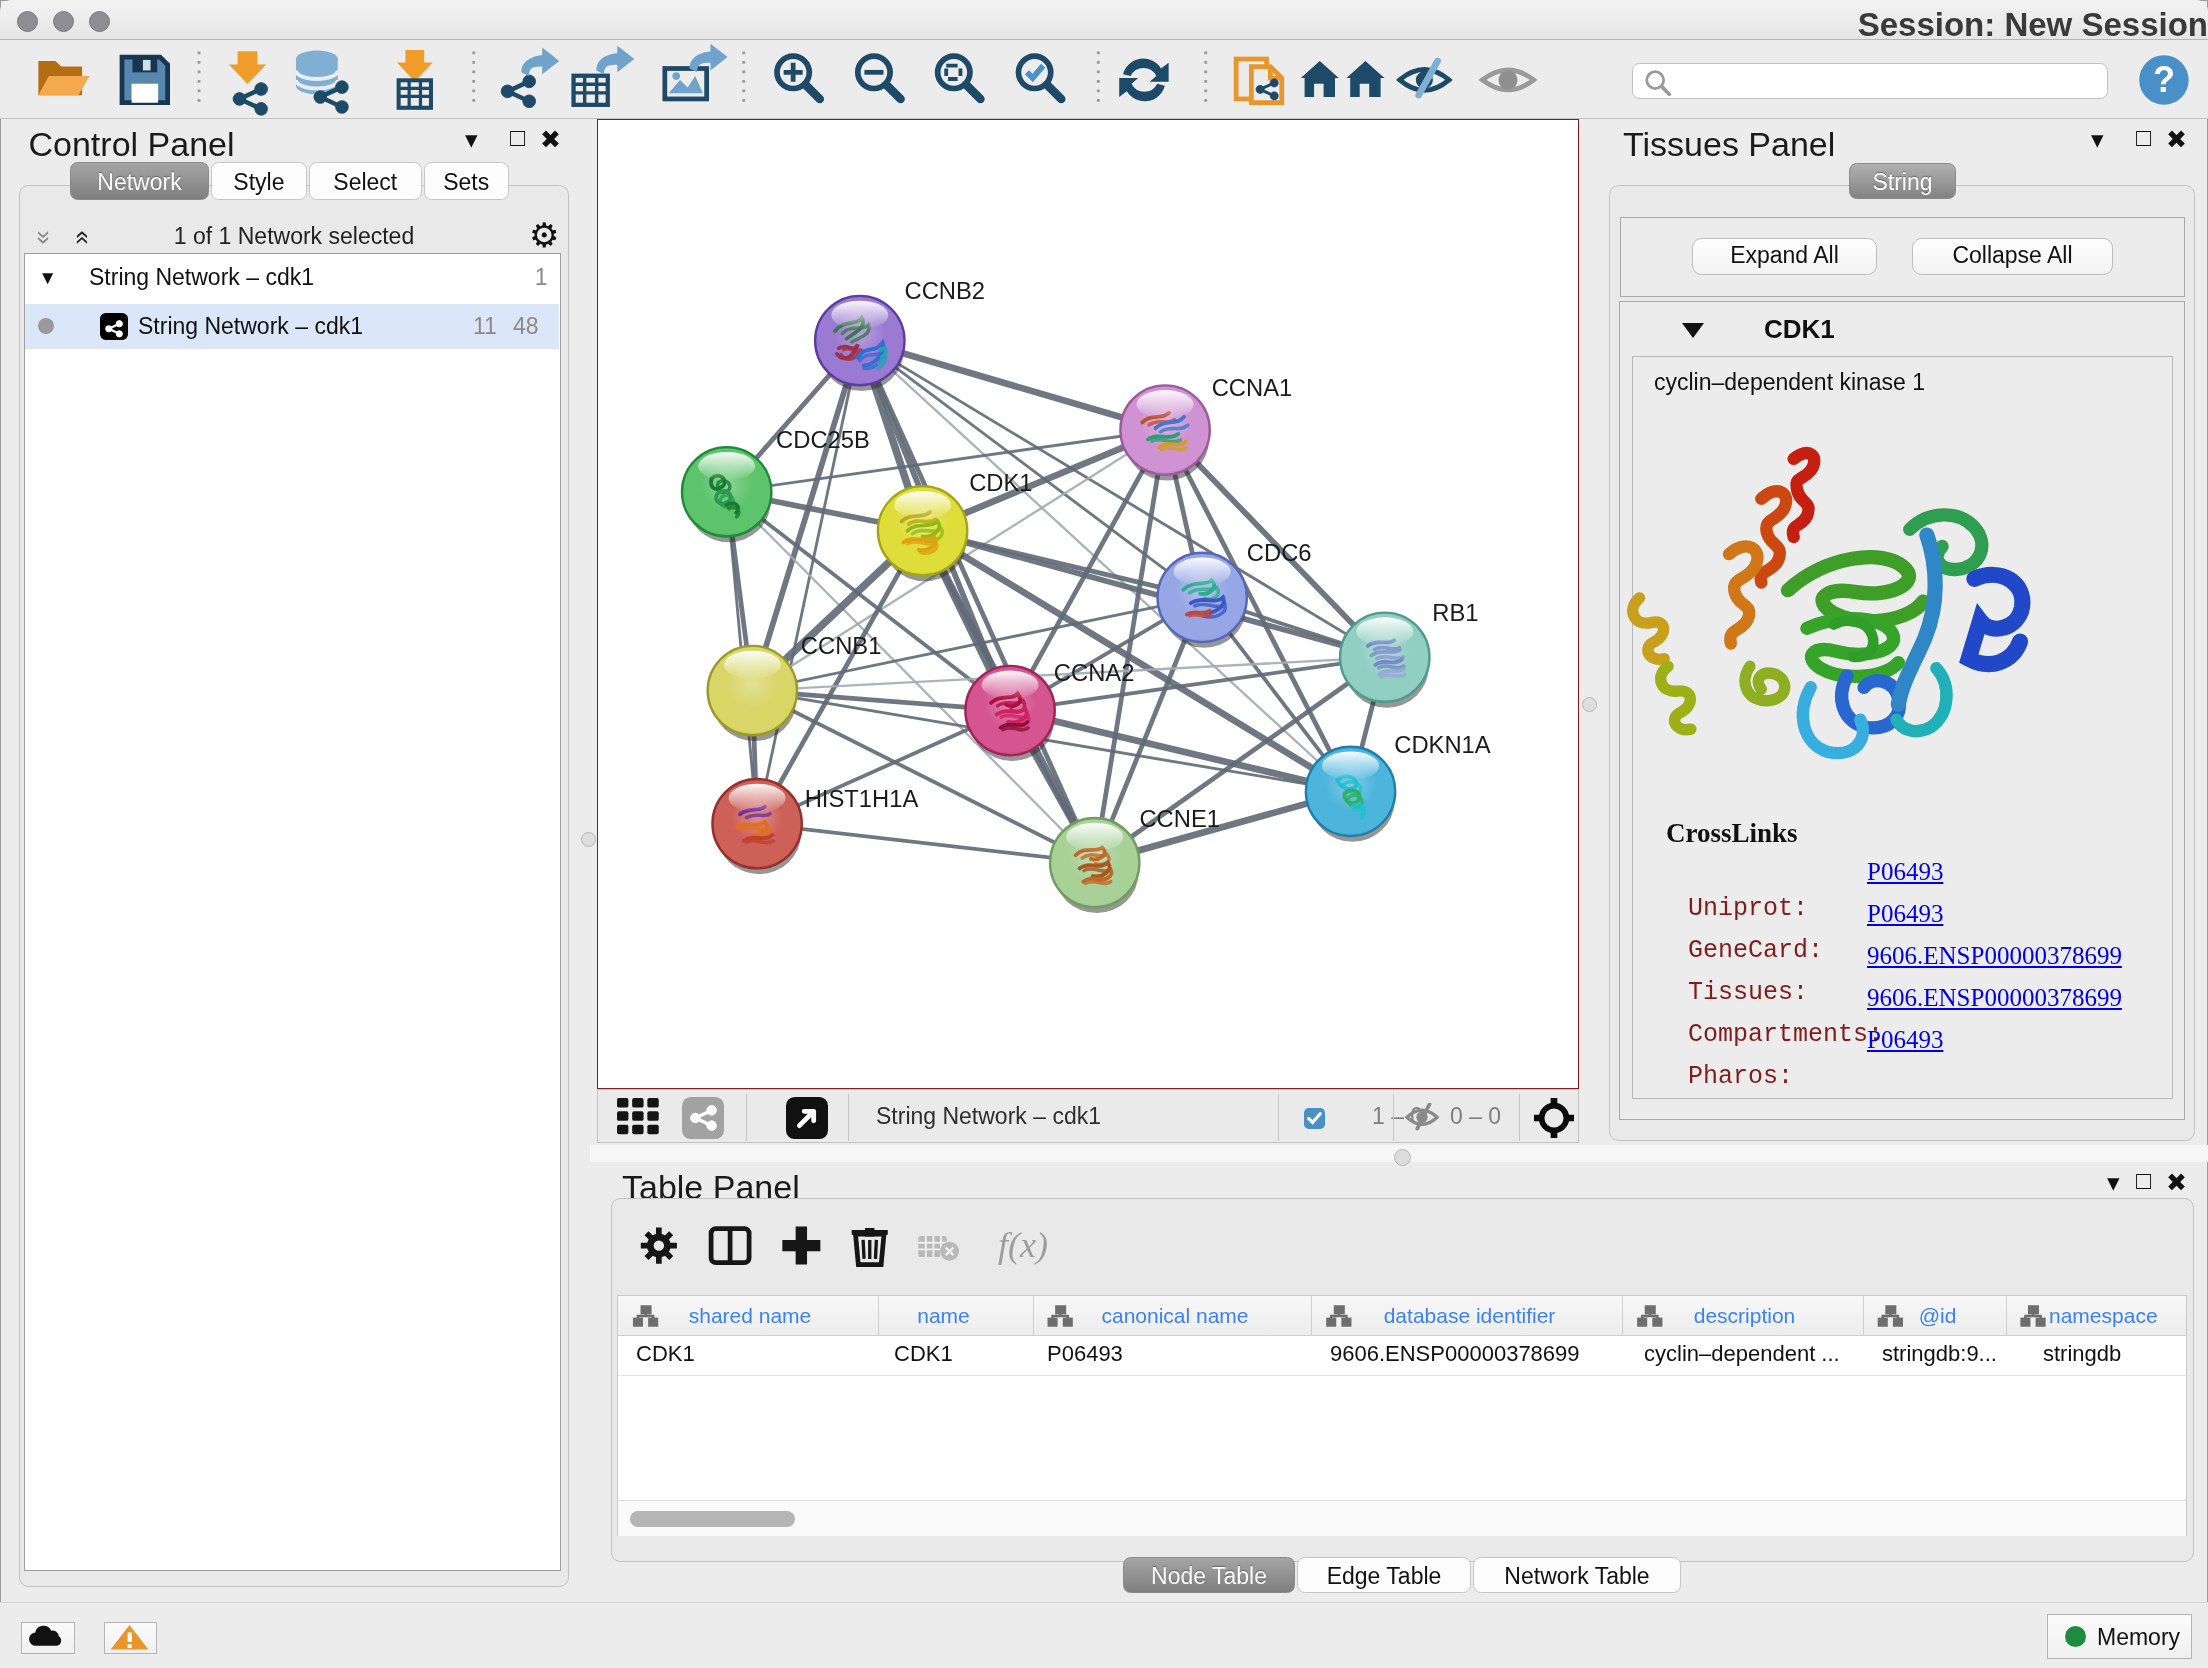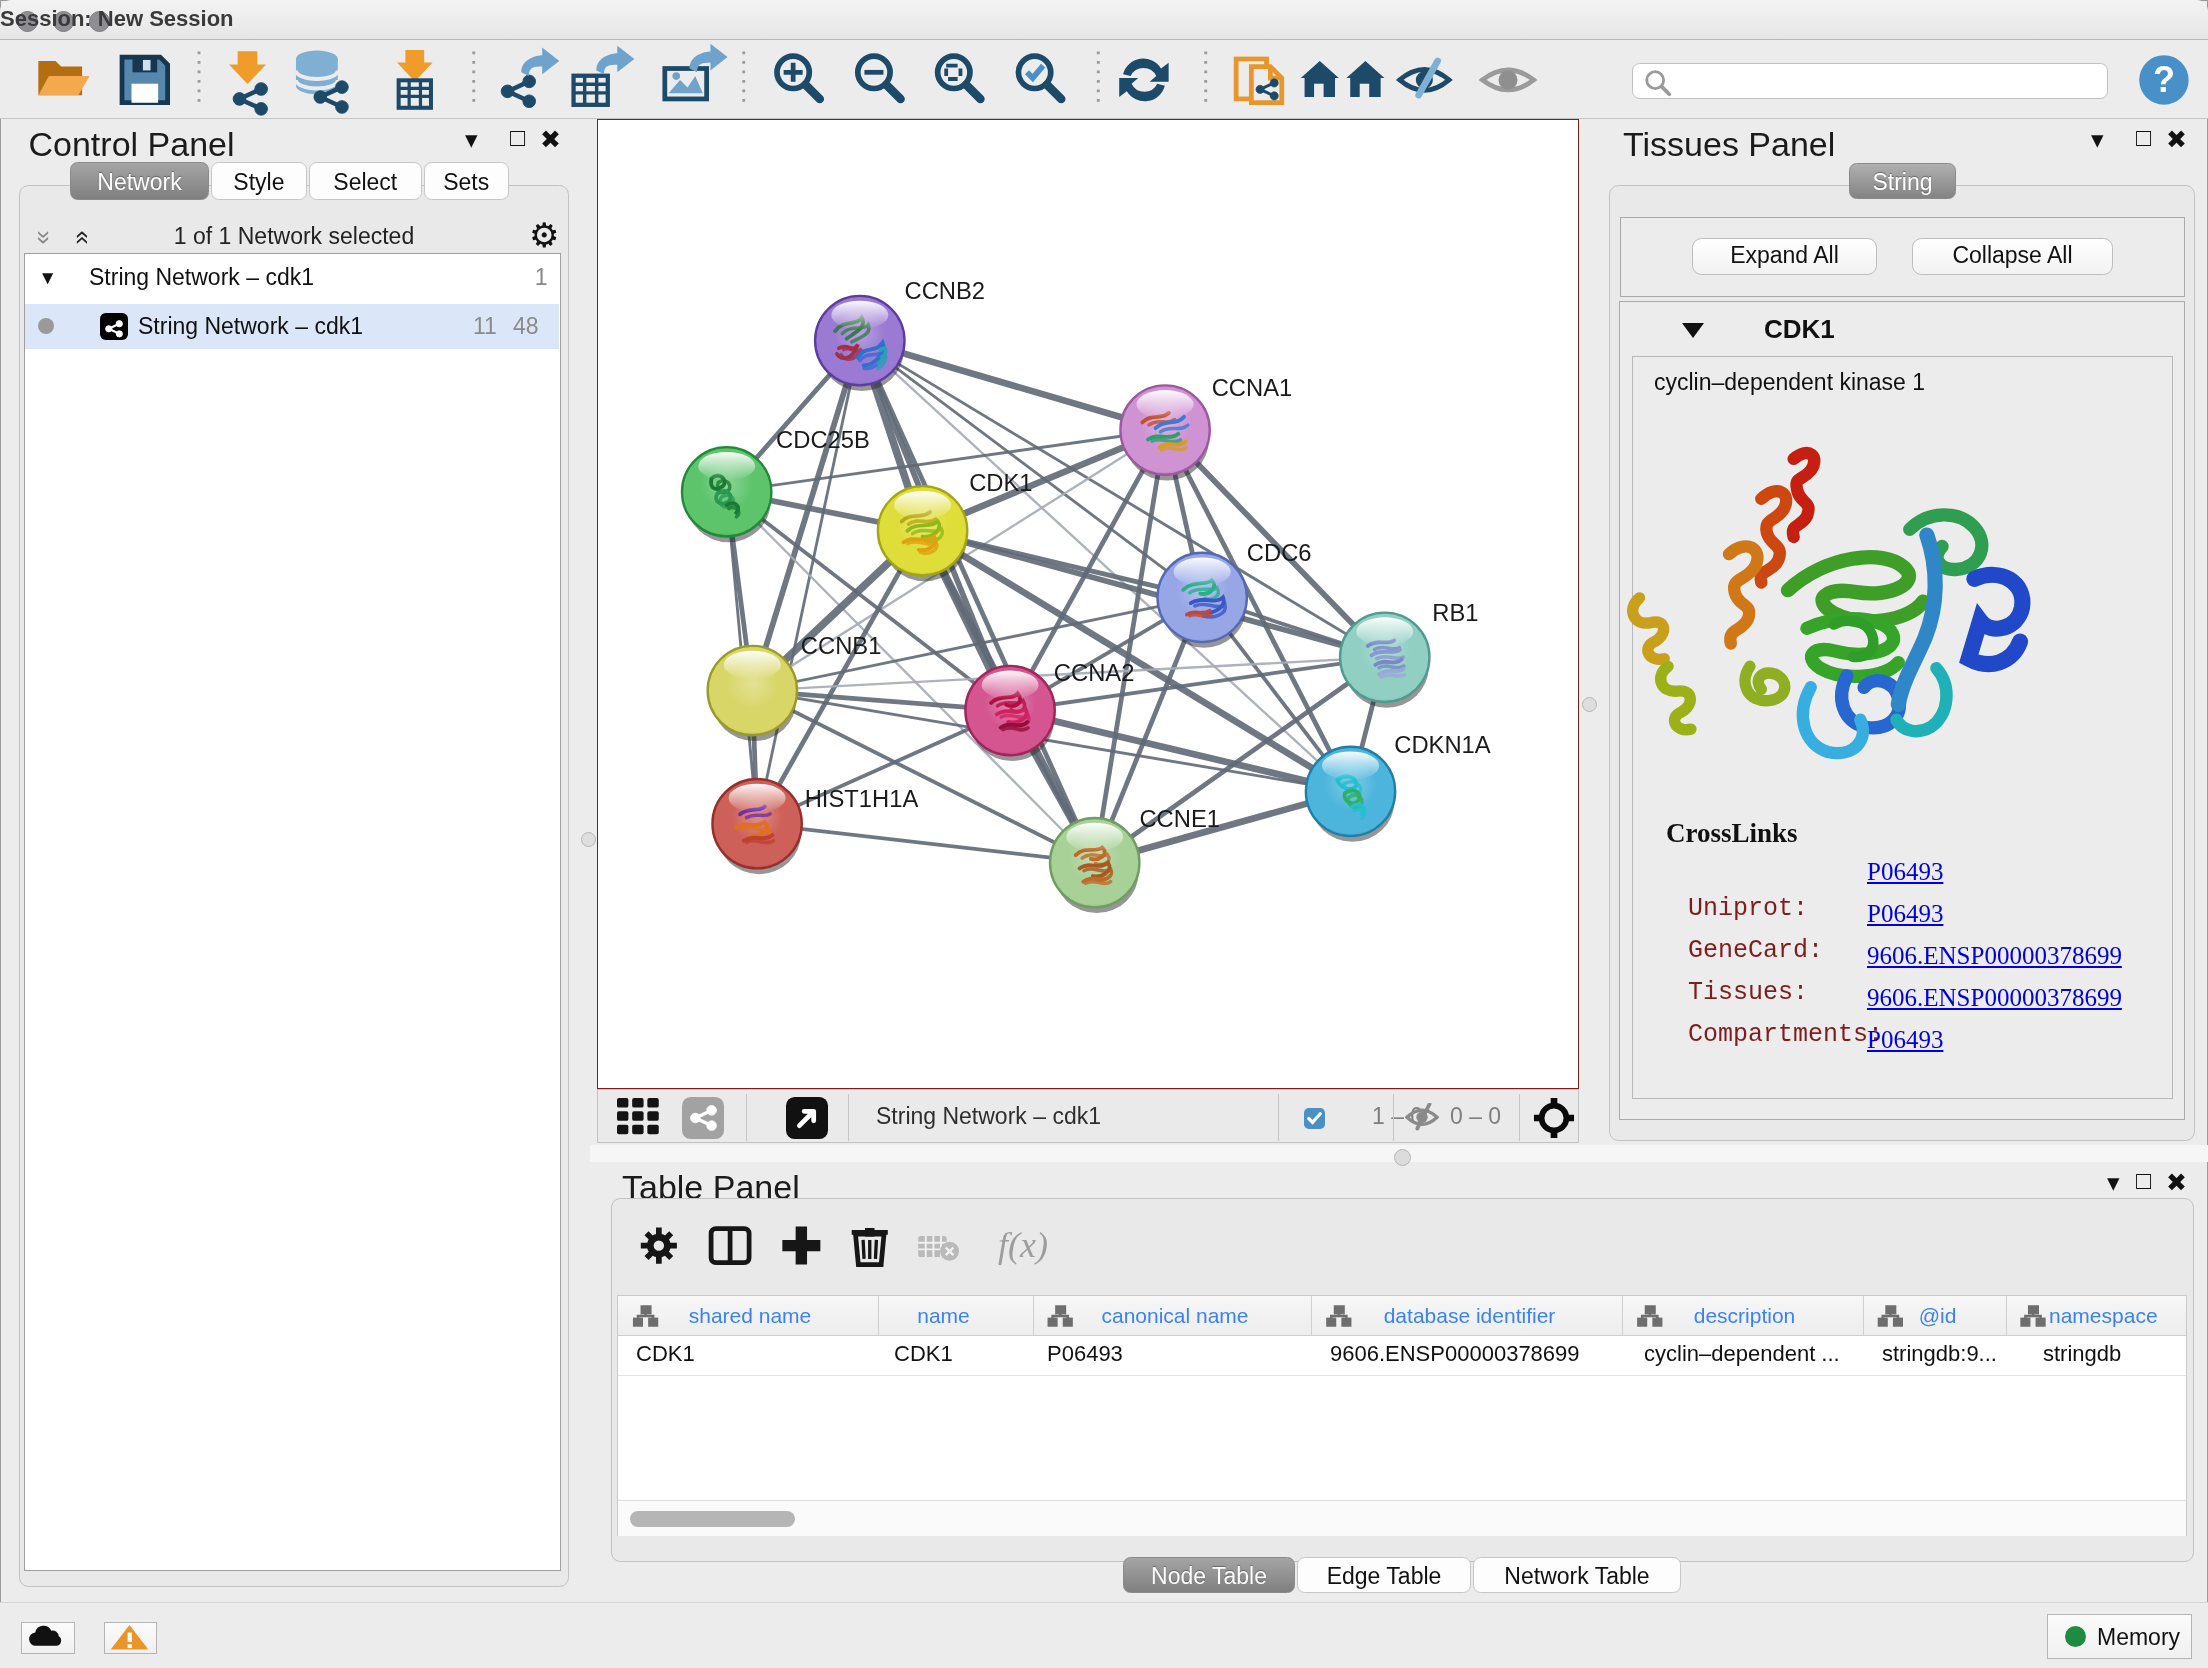--- a/index.html
+++ b/index.html
@@ -3,21 +3,21 @@
 <meta charset="utf-8">
 <style>
   * { margin:0; padding:0; box-sizing:border-box; }
   html,body { width:2208px; height:1668px; background:#ececec; font-family:"Liberation Sans", sans-serif; overflow:hidden; }
   #win { position:relative; width:2208px; height:1668px; background:#ececec; box-shadow:inset 0 0 0 1px #9a9a9a; }
   
   #titlebar { position:absolute; left:0; top:0; width:2208px; height:40px;
     background:linear-gradient(#f3f3f3,#e6e6e6); border-bottom:1.9px solid #b6b6b6;
     border-radius:11.4px 11.4px 0 0; }
   .tl { position:absolute; top:10.5px; width:21px; height:21px; border-radius:50%; background:#8e8e93; border:1px solid #79797e; }
-  #title { position:absolute; top:5.7px; left:0; width:100%; text-align:left; font-size:22px; font-weight:600; color:#3a3a3a; }
+  #title { position:absolute; top:5.7px; left:0; width:100%; text-align:right; font-size:33px; font-weight:600; color:#3a3a3a; }
   
   #toolbar { position:absolute; left:0; top:40px; width:2208px; height:79px; background:#ececec; border-bottom:1.9px solid #c4c4c4; }
   .tsep { position:absolute; top:12px; height:60px; width:0; border-left:3px dotted #9a9a9a; }
   
   #searchbox { position:absolute; left:1632px; top:23px; width:476px; height:36px; background:#fff; border:1.9px solid #c0c0c0; border-radius:7.6px; }
   
   .ptitle { font-size:34px; color:#1b1b1b; }
   .wicons { position:absolute; font-size:25px; color:#111; }
   
   #cp-title { position:absolute; left:28.5px; top:125px; }
@@ -686,20 +686,21 @@
       <path d="M238 196 C254 188 272 192 278 206 C284 220 274 232 258 230" stroke="#2f9e28" stroke-width="11"></path>
     </g>
   </svg>
 
   <div style="position:absolute;left:1666px;top:818px;font-family:'Liberation Serif',serif;font-size:27px;font-weight:bold;color:#111;">CrossLinks</div>
   <div style="position:absolute;left:1688px;top:858px;width:476px;font-family:Liberation Mono, monospace;font-size:25px;color:#7f1d1d;margin-top:36px;">
     <div style="height:42px;">Uniprot:</div>
     <div style="height:42px;">GeneCard:</div>
     <div style="height:42px;">Tissues:</div>
     <div style="height:42px;">Compartments:</div>
+    <div style="height:42px;">Pharos:</div>
   </div>
   <div style="position:absolute;left:1867px;top:858px;width:342px;font-family:'Liberation Serif',serif;font-size:25px;">
     <div style="height:42px;"><a class="lk">P06493</a></div>
     <div style="height:42px;"><a class="lk">P06493</a></div>
     <div style="height:42px;"><a class="lk">9606.ENSP00000378699</a></div>
     <div style="height:42px;"><a class="lk">9606.ENSP00000378699</a></div>
     <div style="height:42px;"><a class="lk">P06493</a></div>
   </div>
 
   <div id="tp-title" class="ptitle">Table Panel</div>

